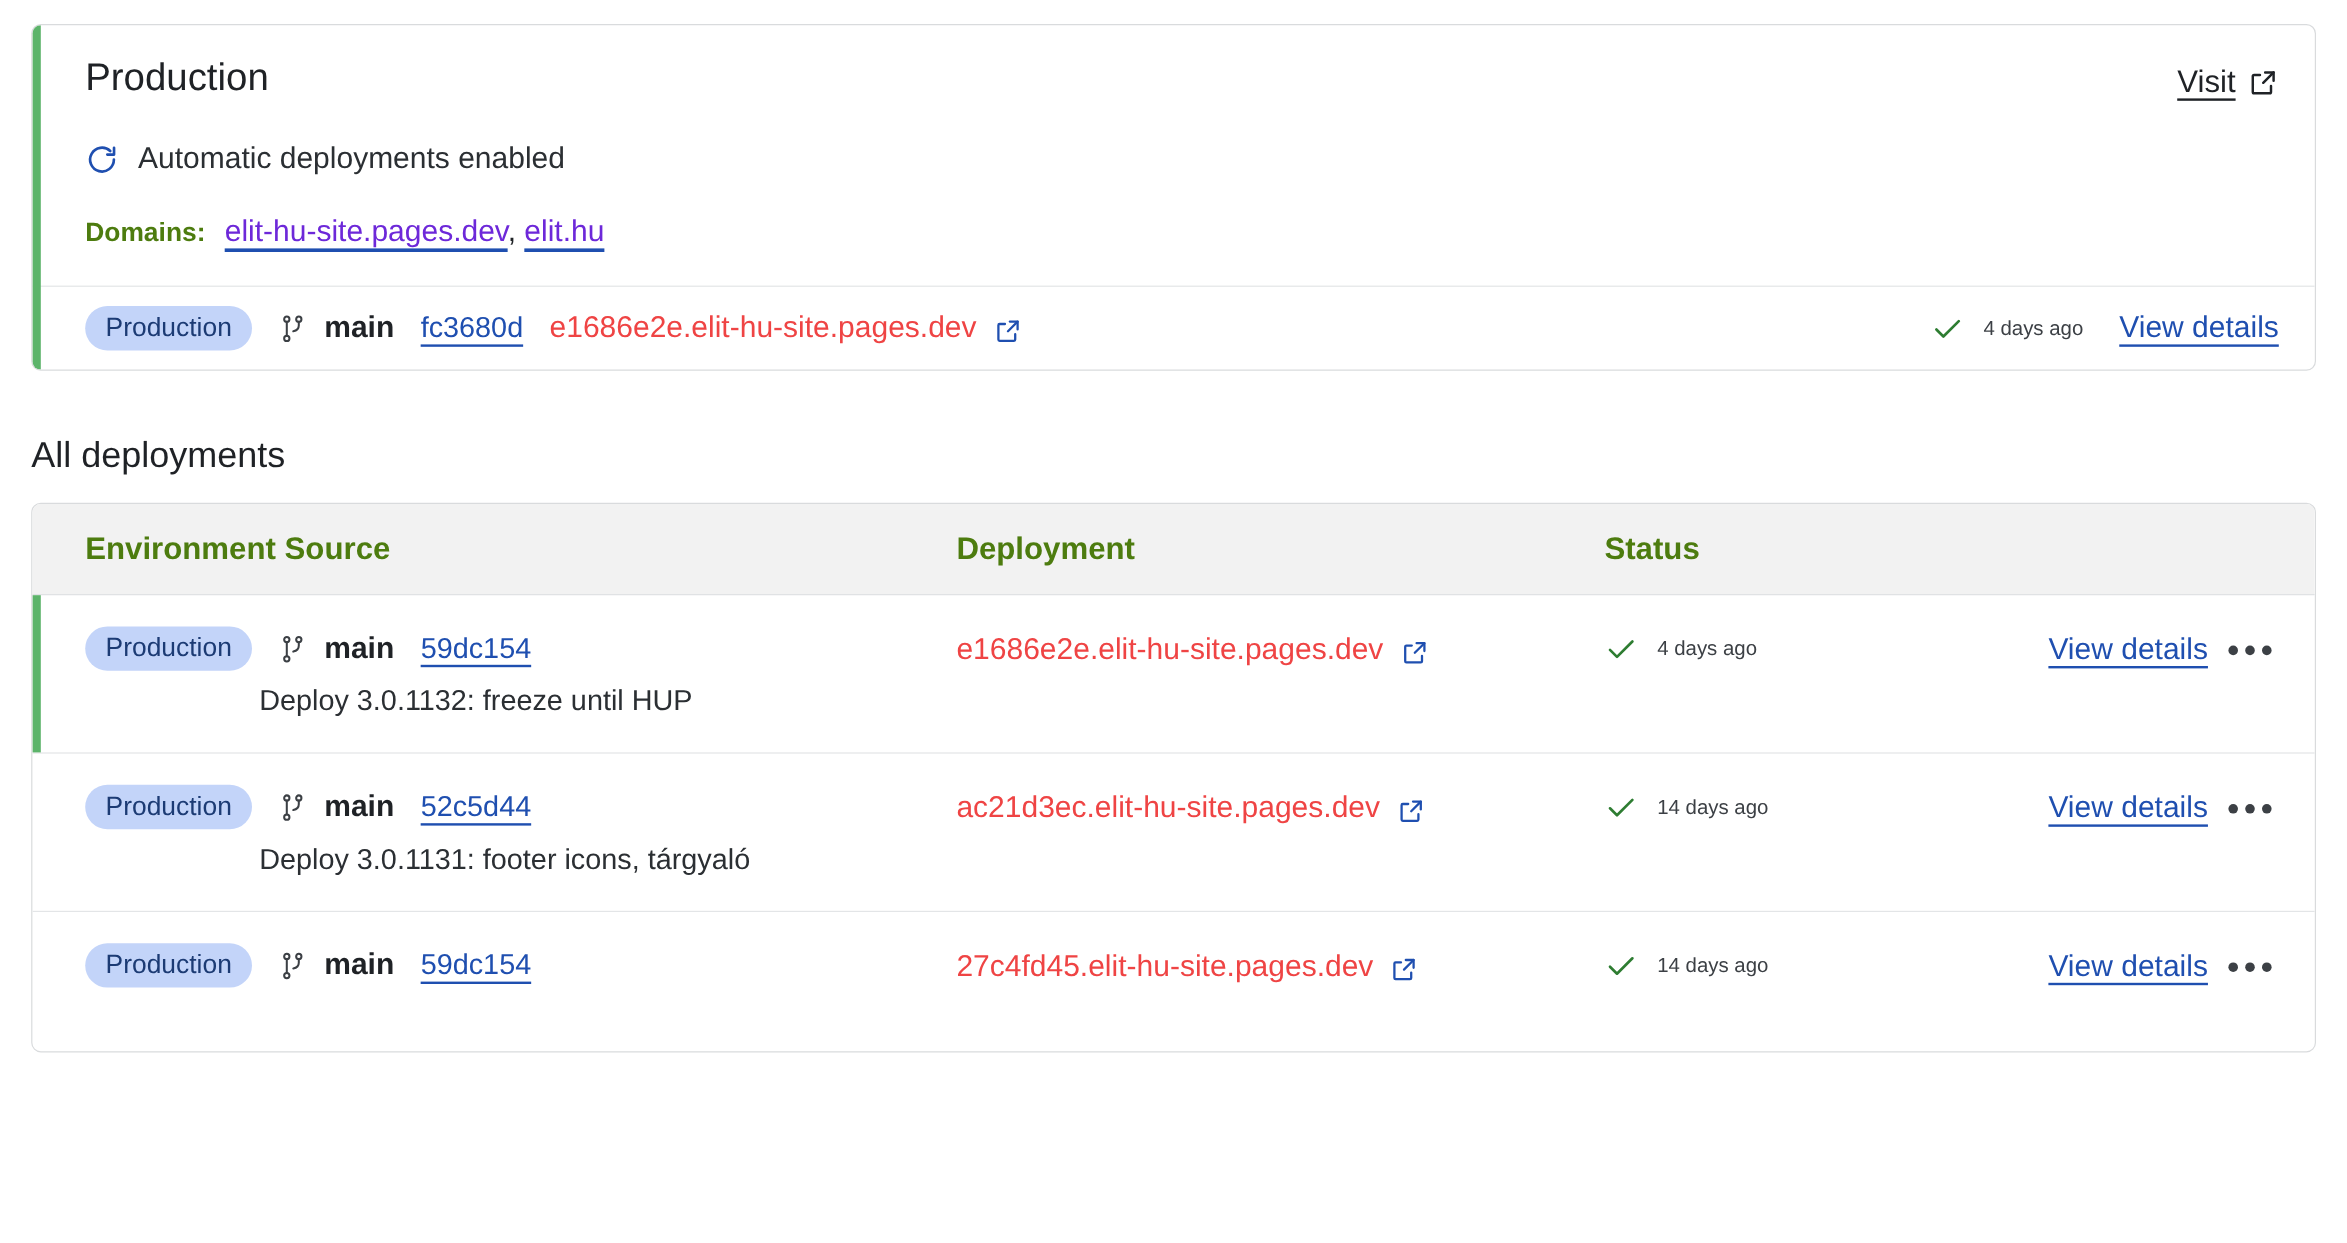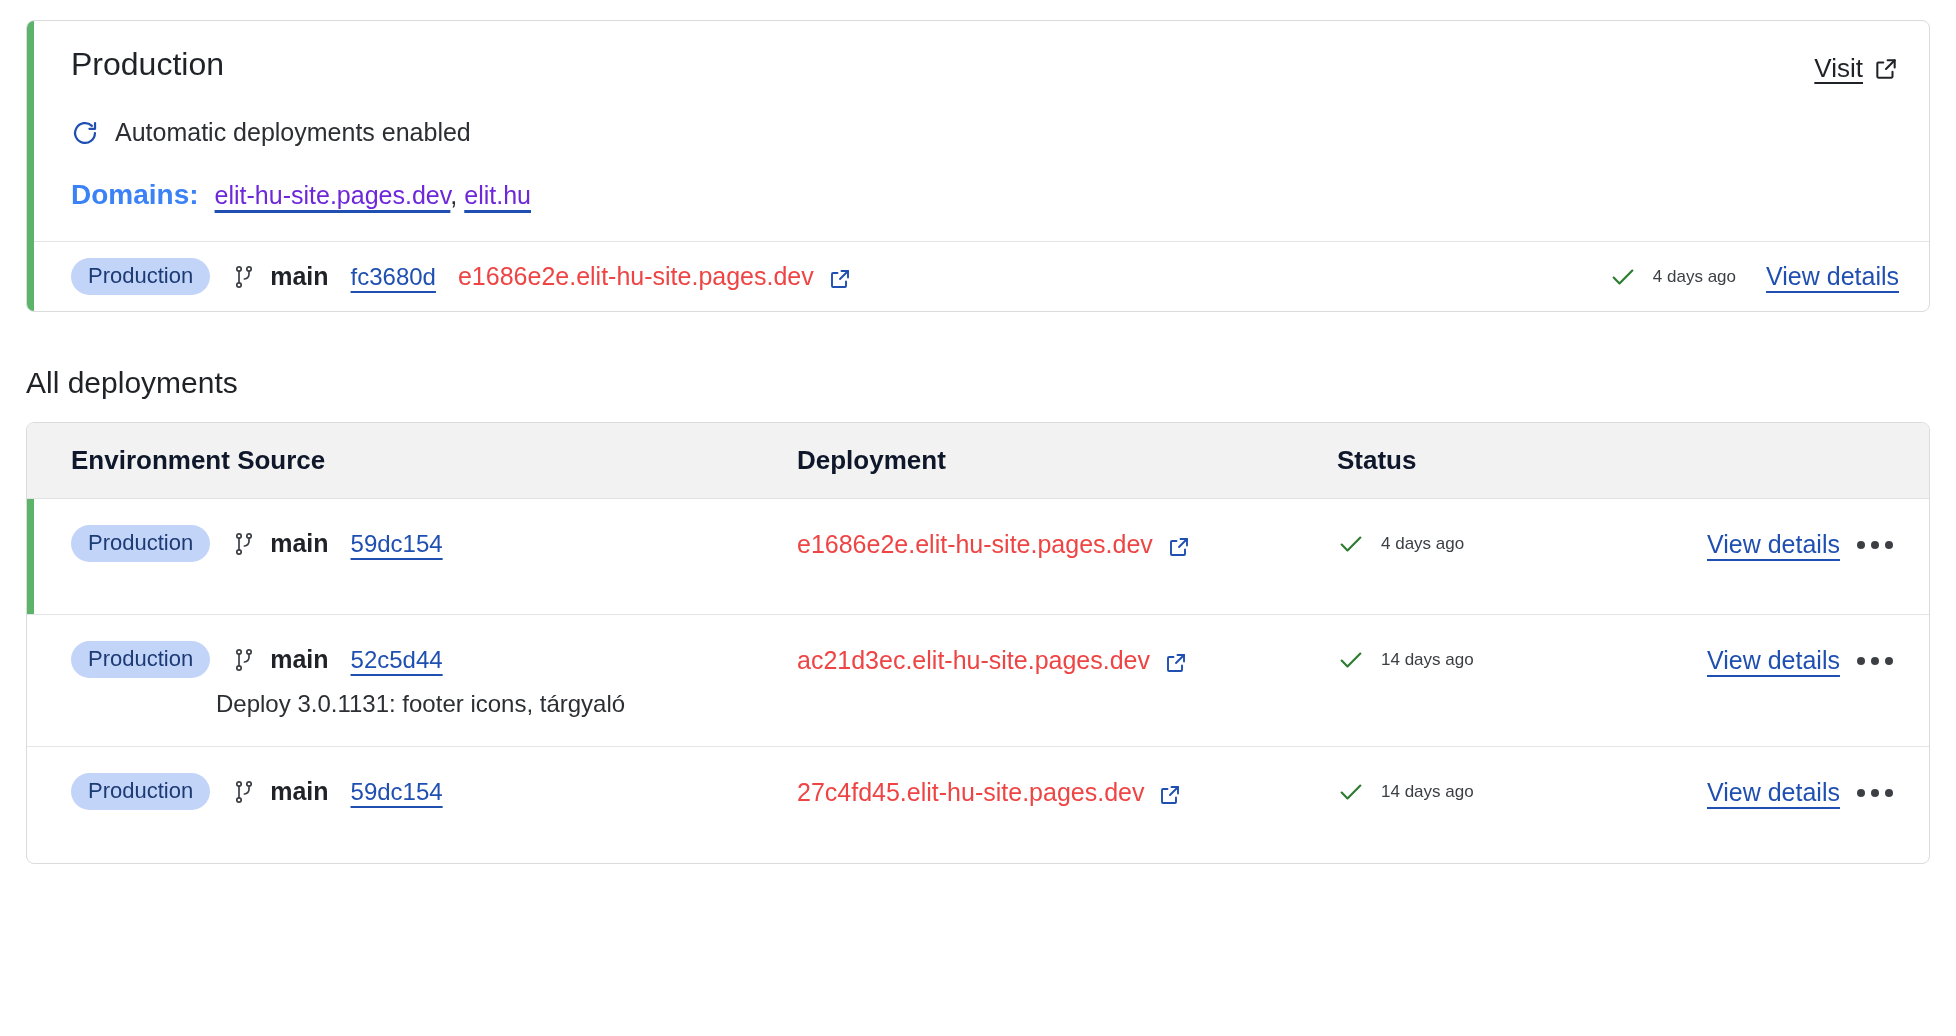--- a/index.html
+++ b/index.html
@@ -33,21 +33,21 @@
     display: inline-flex; align-items: center; gap: 10px;
     font-size: 26px; color: #1f2226; text-decoration: none;
     margin-top: 6px;
   }
   .visit-link .label { text-decoration: underline; text-underline-offset: 5px; text-decoration-thickness: 2px; }
 
   .auto-deploy { display: flex; align-items: center; gap: 16px; margin-top: 34px; }
   .auto-deploy .txt { font-size: 25px; color: #2b2f33; }
 
   .domains { display: flex; align-items: baseline; gap: 16px; margin-top: 32px; }
-  .domains .dlabel { font-size: 28px; font-weight: 700; color: #3b82f6; }
+  .domains .dlabel { font-size: 22px; font-weight: 700; color: #4d7c0f; }
   .domains .dlist { font-size: 25px; color: #1f2226; }
   .domains .dlist a {
     color: #6d28d9; text-decoration: underline;
     text-decoration-color: #1f4fb0; text-decoration-thickness: 3px; text-underline-offset: 6px;
   }
 
   .prod-deploy-row {
     border-top: 1px solid #e3e5e7;
     display: flex; align-items: center;
     padding: 16px 30px 16px 44px;
@@ -86,21 +86,21 @@
   
   .section-title { font-size: 30px; font-weight: 400; color: #1f2226; margin: 54px 0 22px 0; }
 
   .table-card {
     border: 1px solid #d9dbdd; border-radius: 8px; background: #fff; overflow: hidden;
   }
   .thead {
     background: #f2f2f2; border-bottom: 1px solid #e0e2e4;
     display: flex; align-items: center; padding: 22px 0 22px 0;
   }
-  .thead .th { font-size: 26px; font-weight: 700; color: #0f172a; }
+  .thead .th { font-size: 26px; font-weight: 700; color: #4d7c0f; }
   .col-env  { width: 770px; padding-left: 44px; }
   .col-dep  { width: 540px; }
   .col-stat { width: 370px; }
   .col-act  { flex: 1; }
 
   .trow {
     position: relative; display: flex; align-items: flex-start;
     border-bottom: 1px solid #e3e5e7; padding: 26px 0 28px 0; min-height: 116px;
   }
   .trow:last-child { border-bottom: none; }
@@ -222,20 +222,21 @@
                   <circle cx="17" cy="5" r="2.2"></circle>
                   <circle cx="7" cy="21" r="2.2"></circle>
                 <path d="M7 7.2v11.6"></path>
                   <path d="M17 7.2v3c0 2.5-2 4.3-4.6 4.8"></path>
               </svg>
             </span>
             <span class="bname">main</span>
           </span>
           <a class="sha" href="#">59dc154</a>
         </div>
+        <div class="env-line2">Deploy 3.0.1132: freeze until HUP</div>
       </div>
       <div class="cell col-dep">
         <span class="depurl">
           <span>e1686e2e.elit-hu-site.pages.dev</span>
           <span>
             <svg width="24" height="24" viewBox="0 0 24 24" fill="none" stroke="#1f4fb0" stroke-width="1.9" stroke-linecap="round" stroke-linejoin="round">
               <path d="M13.5 4H20v6.5"></path>
                 <path d="M20 4l-8 8"></path>
               <path d="M18 14.5V19a1 1 0 0 1-1 1H5a1 1 0 0 1-1-1V7a1 1 0 0 1 1-1h4.5"></path>
             </svg>

